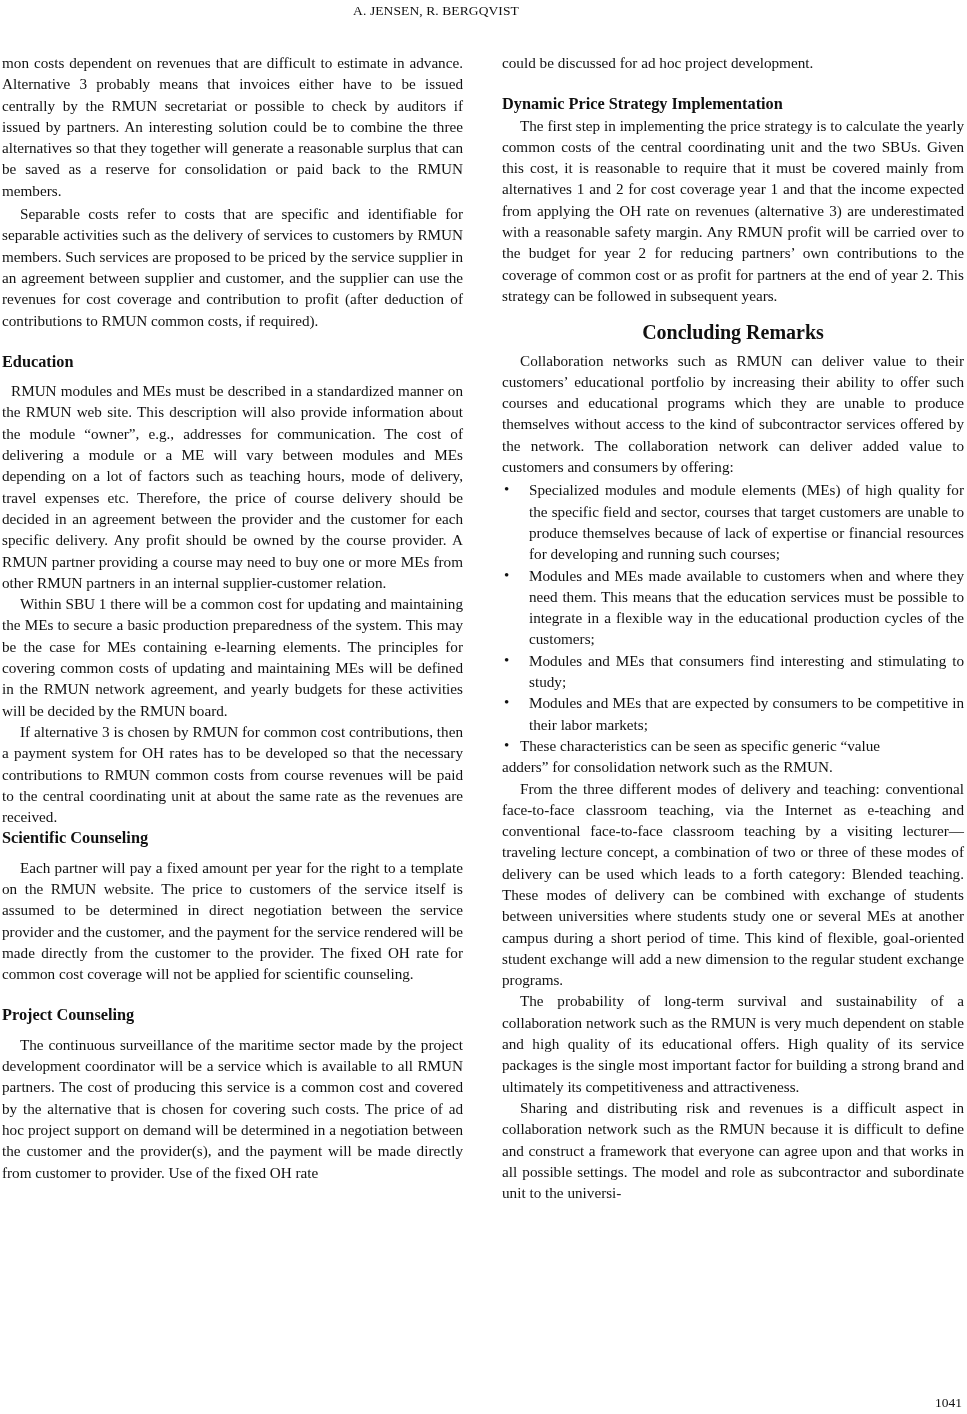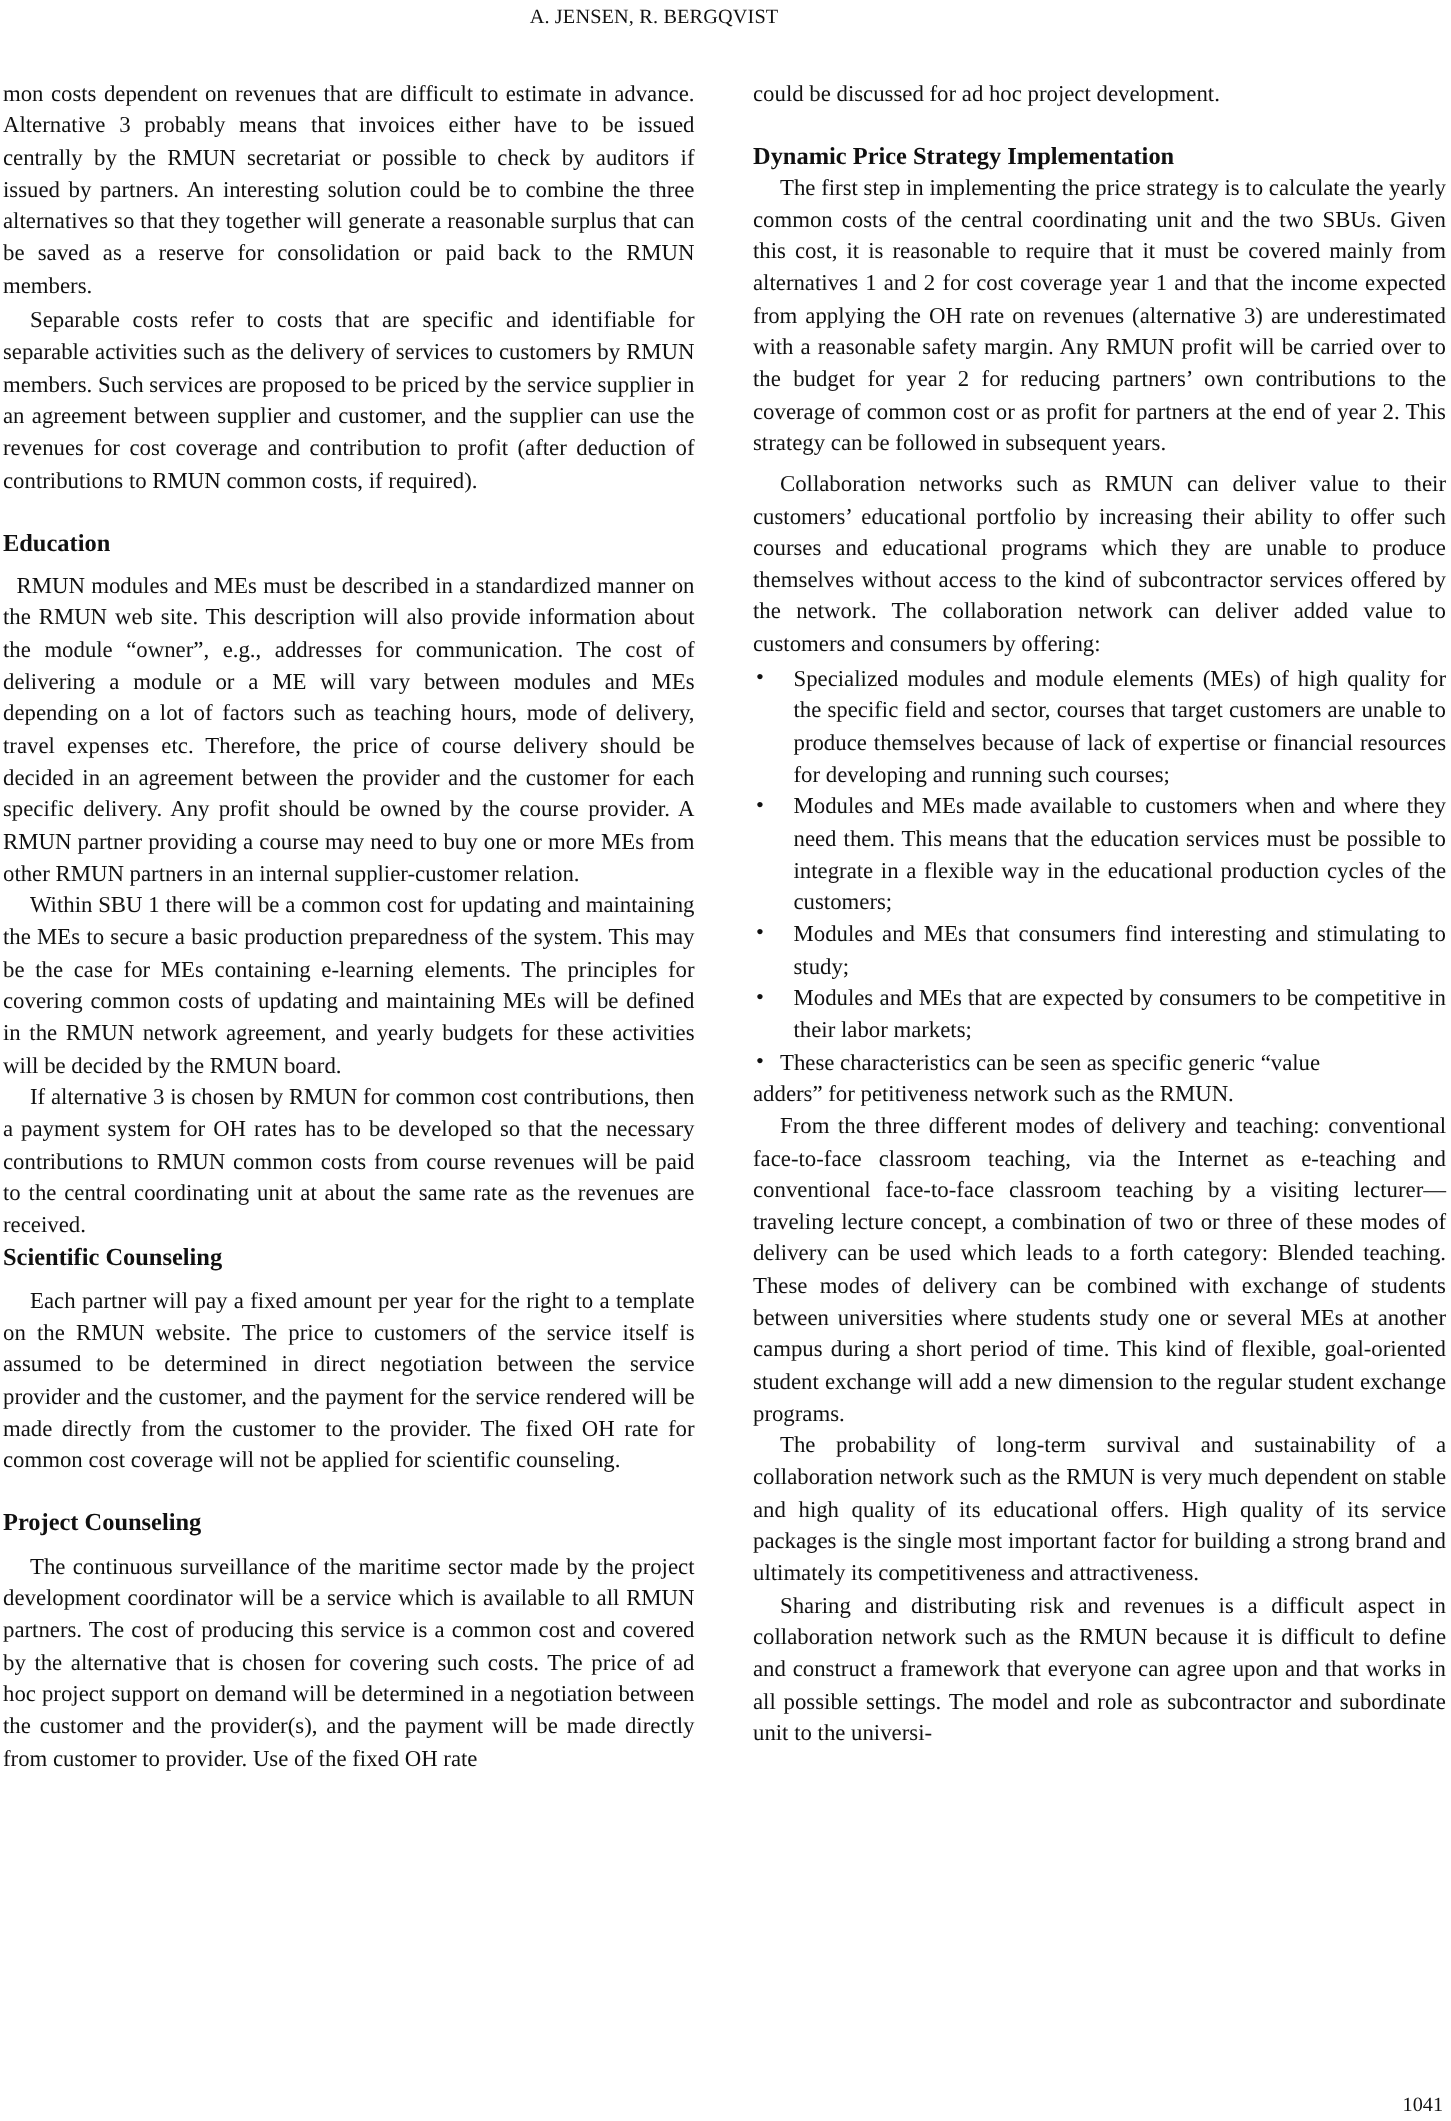--- a/index.html
+++ b/index.html
@@ -60,33 +60,34 @@
   <h3 class="sec" style="margin-top:20px">Project Counseling</h3>
   <p style="margin-top:8px">The continuous surveillance of the maritime sector made by the project development coordinator will be a service which is available to all RMUN partners. The cost of producing this service is a common cost and covered by the alternative that is chosen for covering such costs. The price of ad hoc project support on demand will be determined in a negotiation between the customer and the provider(s), and the payment will be made directly from customer to provider. Use of the fixed OH rate</p>
 </div>
 
 <div class="col col-right">
   <p class="noindent">could be discussed for ad hoc project development.</p>
 
   <h3 class="sec" style="margin-top:20px">Dynamic Price Strategy Implementation</h3>
   <p>The first step in implementing the price strategy is to calcu­late the yearly common costs of the central coordinating unit and the two SBUs. Given this cost, it is reasonable to require that it must be covered mainly from alternatives 1 and 2 for cost coverage year 1 and that the income expected from applying the OH rate on revenues (alternative 3) are underestimated with a reasonable safety margin. Any RMUN profit will be carried over to the budget for year 2 for reducing partners’ own contri­butions to the coverage of common cost or as profit for partners at the end of year 2. This strategy can be followed in subse­quent years.</p>
 
+  <h2 class="major" style="margin-top:16px">Concluding Remarks</h2>
   <p style="margin-top:6px">Collaboration networks such as RMUN can deliver value to their customers’ educational portfolio by increasing their ability to offer such courses and educational programs which they are unable to produce themselves without access to the kind of subcontractor services offered by the network. The collabora­tion network can deliver added value to customers and con­sumers by offering:</p>
 
   <ul class="bullets" style="margin-top:2px">
     <li><span class="bullet">•</span><span>Specialized modules and module elements (MEs) of high quality for the specific field and sector, courses that target customers are unable to produce themselves because of lack of expertise or financial resources for developing and run­ning such courses;</span></li>
     <li><span class="bullet">•</span><span>Modules and MEs made available to customers when and where they need them. This means that the education ser­vices must be possible to integrate in a flexible way in the educational production cycles of the customers;</span></li>
     <li><span class="bullet">•</span><span>Modules and MEs that consumers find interesting and stimulating to study;</span></li>
     <li><span class="bullet">•</span><span>Modules and MEs that are expected by consumers to be competitive in their labor markets;</span></li>
     <li style="text-align:left"><span class="bullet">•</span></li>
   </ul>
 
   <div style="text-align:left">
     <div style="padding-left:18px">These characteristics can be seen as specific generic “value</div>
-    <div>adders” for petitiveness network such as the RMUN.</div>
+    <div>adders” for consolidation network such as the RMUN.</div>
   </div>
   <p>From the three different modes of delivery and teaching: conventional face-to-face classroom teaching, via the Internet as e-teaching and conventional face-to-face classroom teaching by a visiting lecturer—traveling lecture concept, a combination of two or three of these modes of delivery can be used which leads to a forth category: Blended teaching. These modes of delivery can be combined with exchange of students between universities where students study one or several MEs at another campus during a short period of time. This kind of flexible, goal-oriented student exchange will add a new dimension to the regular student exchange programs.</p>
   <p>The probability of long-term survival and sustainability of a collaboration network such as the RMUN is very much de­pendent on stable and high quality of its educational offers. High quality of its service packages is the single most impor­tant factor for building a strong brand and ultimately its com­petitiveness and attractiveness.</p>
   <p>Sharing and distributing risk and revenues is a difficult as­pect in collaboration network such as the RMUN because it is difficult to define and construct a framework that everyone can agree upon and that works in all possible settings. The model and role as subcontractor and subordinate unit to the universi-</p>
 </div>
 
 <div class="footer-left">Copyright © 2012 SciRes.</div>
 <div class="footer-right">1041</div>
 
 </body></html>

